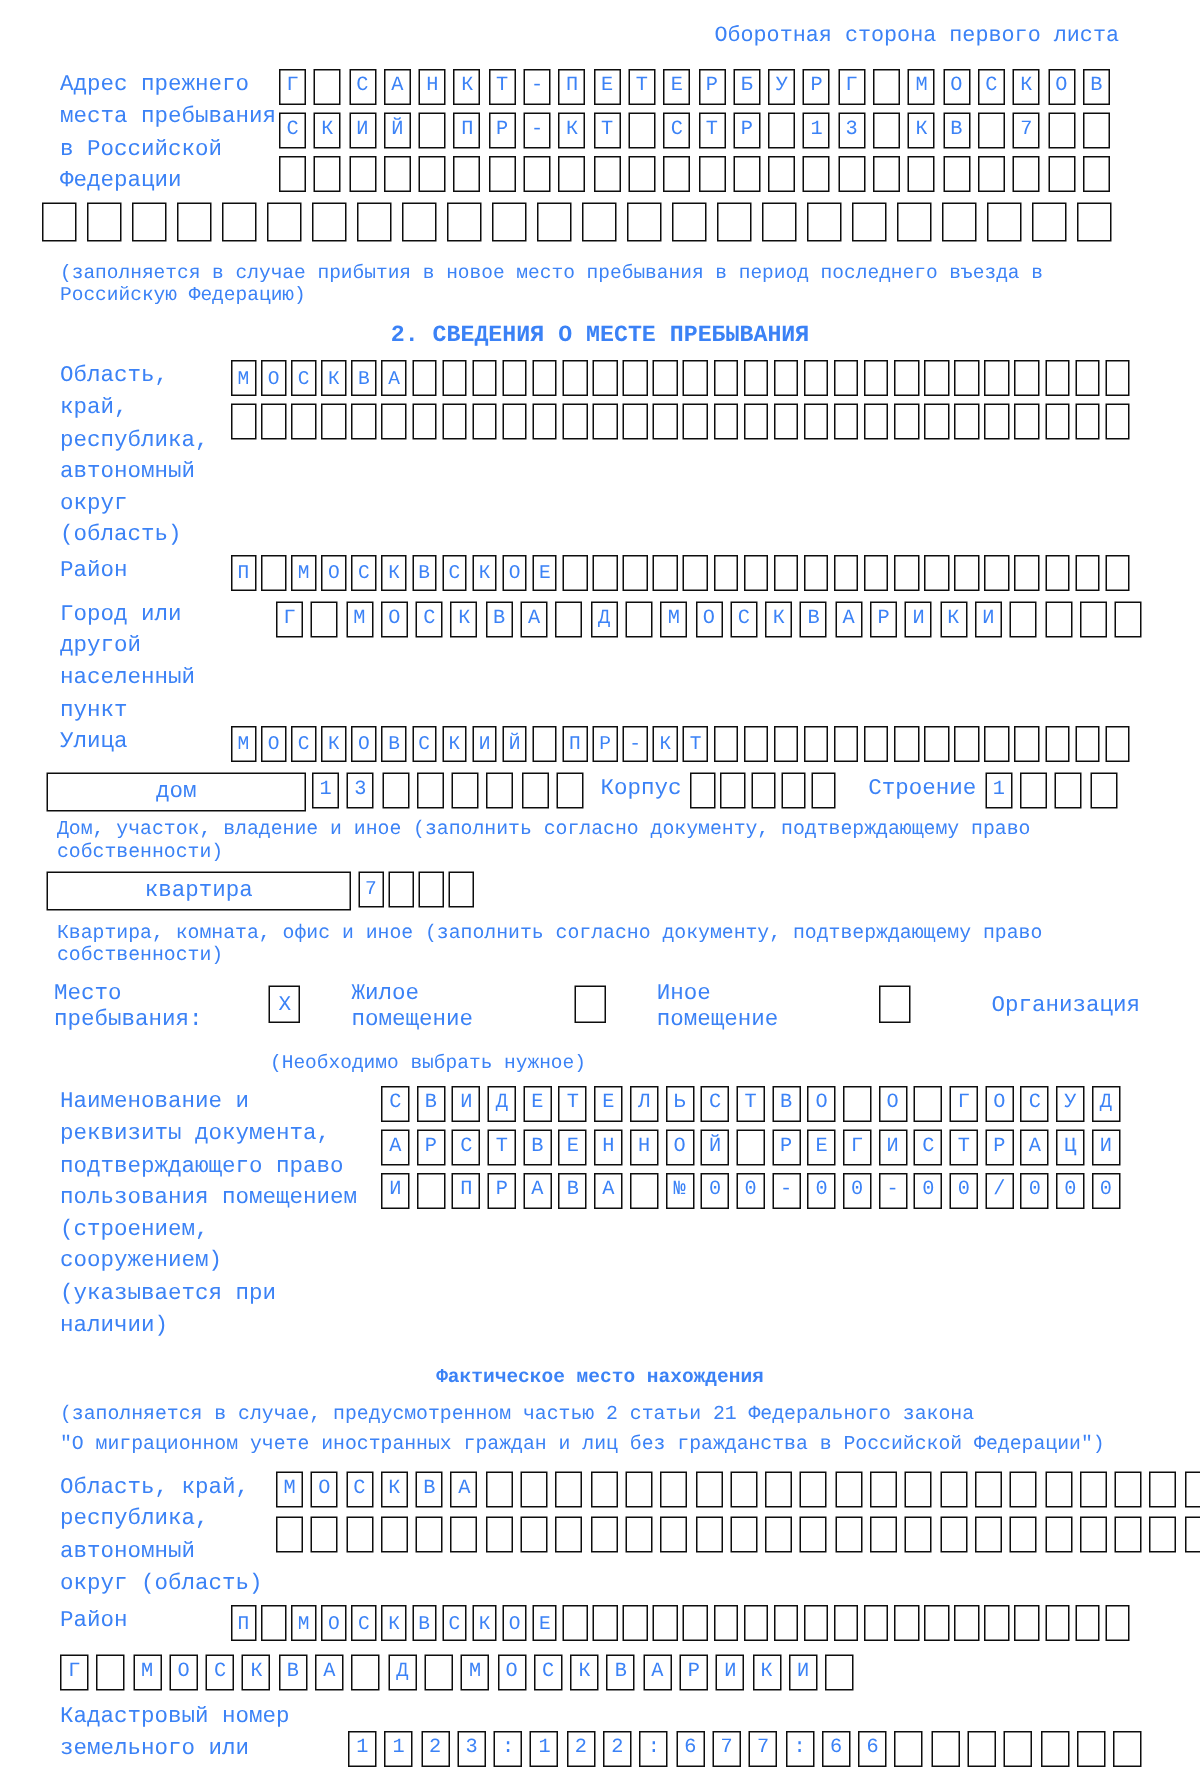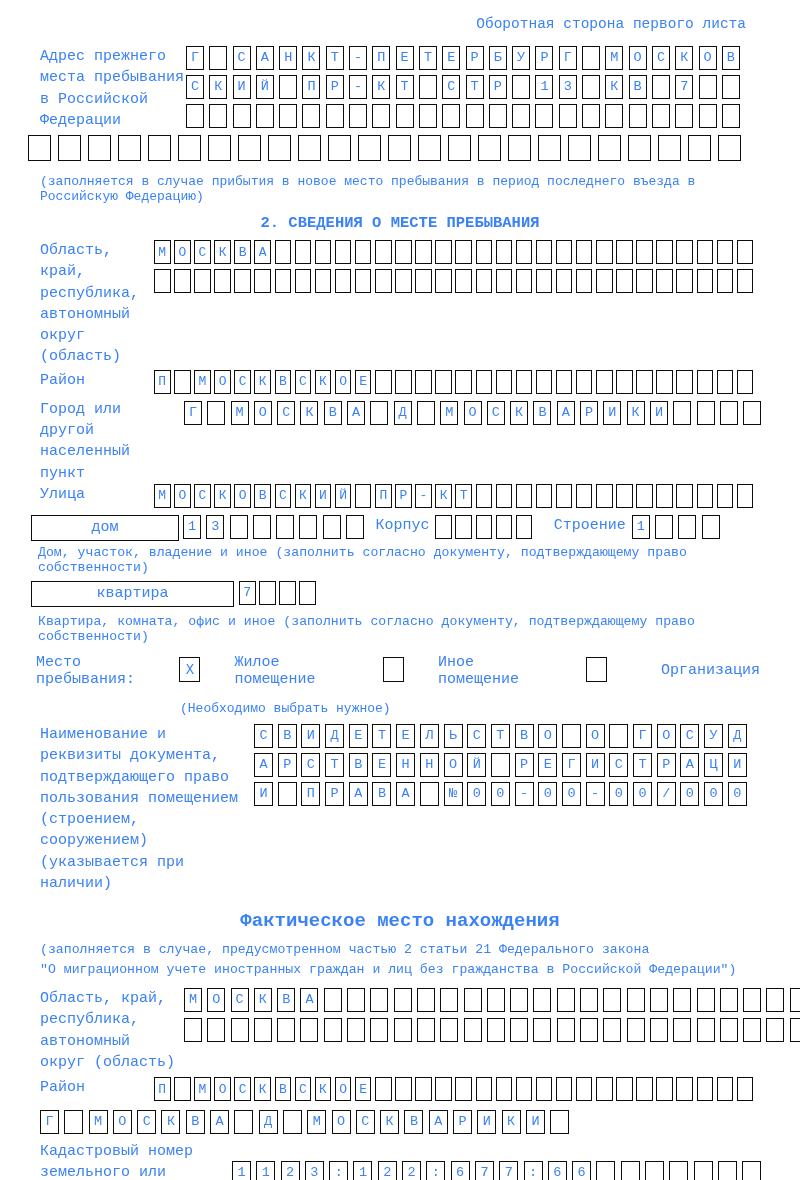--- a/index.html
+++ b/index.html
@@ -352,21 +352,21 @@
         <div class="bx"></div>
         <div class="bx"></div>
         <div class="bx"></div>
         <div class="bx"></div>
         <div class="bx"></div>
         <div class="bx"></div>
       </div>
   </div>
 
   <div class="frow" style="margin-left:-9px; margin-top:2px">
-    <div class="bigbox" style="width:148px">дом</div>
+    <div class="bigbox" style="width:173px">дом</div>
     <div class="boxrow md" style="margin-left:4px">
         <div class="bx">1</div>
         <div class="bx">3</div>
         <div class="bx"></div>
         <div class="bx"></div>
         <div class="bx"></div>
         <div class="bx"></div>
         <div class="bx"></div>
         <div class="bx"></div>
       </div>
@@ -478,21 +478,21 @@
           <div class="bx">0</div>
           <div class="bx">0</div>
           <div class="bx">/</div>
           <div class="bx">0</div>
           <div class="bx">0</div>
           <div class="bx">0</div>
         </div>
     </div>
   </div>
 
-  <div class="sec-title" style="margin-top:16px; font-size:19px">Фактическое место нахождения</div>
+  <div class="sec-title" style="margin-top:16px; font-size:13px">Фактическое место нахождения</div>
   <div class="fact-note">(заполняется в случае, предусмотренном частью 2 статьи 21 Федерального закона</div>
   <div class="fact-note">"О миграционном учете иностранных граждан и лиц без гражданства в Российской Федерации")</div>
 
   <div class="frow" style="margin-top:8px">
     <div class="flabel" style="width:144px">Область, край, республика, автономный округ (область)</div>
     <div class="rowscol">
       <div class="boxrow md">
           <div class="bx">М</div>
           <div class="bx">О</div>
           <div class="bx">С</div>

